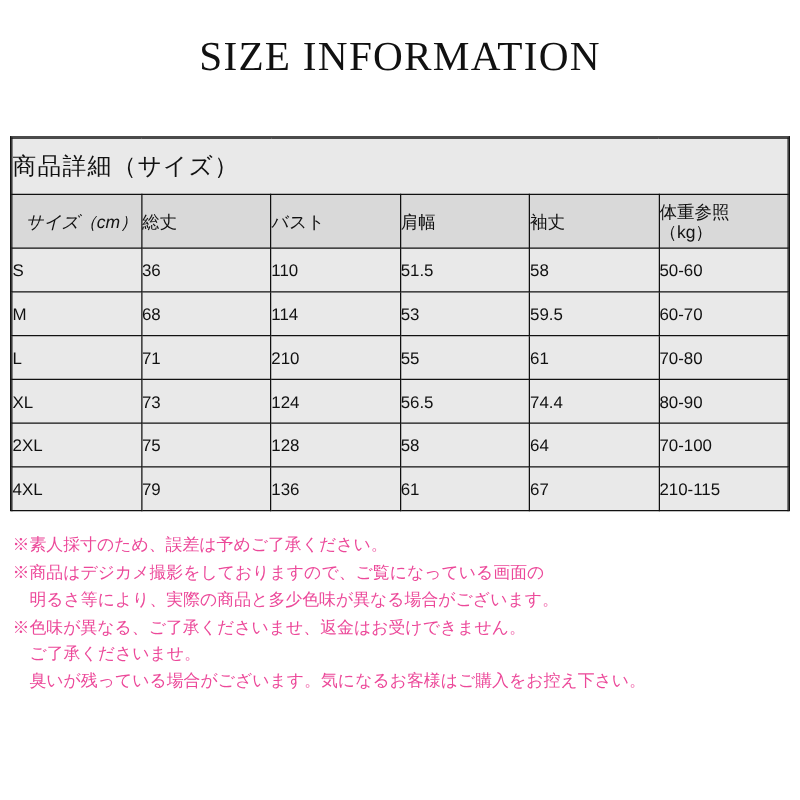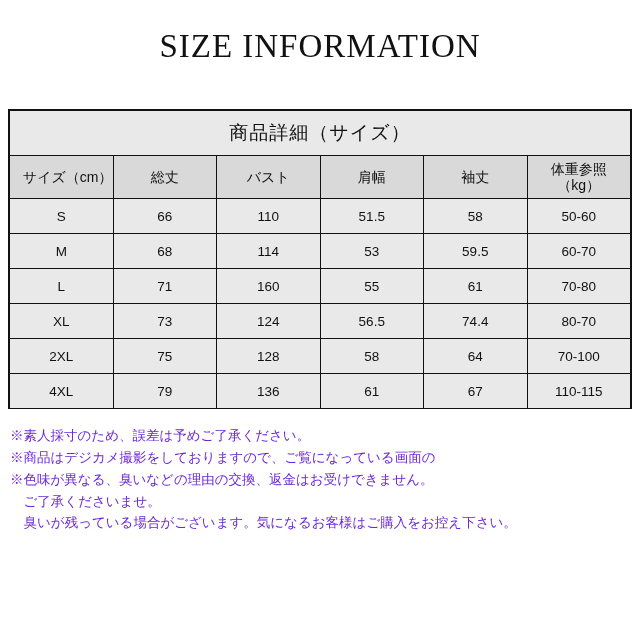--- a/index.html
+++ b/index.html
@@ -35,57 +35,57 @@
     border: 1px solid #111111;
     border-bottom: none;
   }
   table {
     border-collapse: collapse;
     width: 100%;
     table-layout: fixed;
   }
   td, th {
     border: 1px solid #111111;
-    text-align: center;
     font-weight: normal;
     padding: 0;
     height: 33px;
     font-size: 13px;
     color: #111111;
   }
   .caption-row td {
     height: 44px;
     font-size: 19px;
     background: #e9e9e9;
     letter-spacing: 1px;
     font-family: "Liberation Sans", sans-serif;
   }
   .header-row td {
     background: #d9d9d9;
     height: 42px;
     font-size: 14px;
     line-height: 1.15;
   }
   .header-row td.first {
-    text-align: right;
+    text-align: center;
     padding-left: 8px;
+    font-style: italic;
   }
   .body-row td {
     background: #e9e9e9;
     height: 34px;
     font-size: 13.5px;
   }
   .body-row td.sizecol {
     font-size: 13.5px;
   }
   .notes {
     margin: 16px 10px 0 10px;
     font-size: 13.5px;
     line-height: 1.62;
-    color: #6d28d9;
+    color: #ec4899;
     font-family: "Liberation Sans", sans-serif;
   }
   .notes div {
     white-space: pre;
   }
   .two-line {
     display: block;
   }
 </style>
 </head>
@@ -108,71 +108,72 @@
         <td>肩幅</td>
         <td>袖丈</td>
         <td>
           <span class="two-line">体重参照</span>
           <span class="two-line">（kg）</span>
         </td>
       </tr>
 
       <tr class="body-row">
         <td class="sizecol">S</td>
-        <td>66</td>
+        <td>36</td>
         <td>110</td>
         <td>51.5</td>
         <td>58</td>
         <td>50-60</td>
       </tr>
       <tr class="body-row">
         <td class="sizecol">M</td>
         <td>68</td>
         <td>114</td>
         <td>53</td>
         <td>59.5</td>
         <td>60-70</td>
       </tr>
       <tr class="body-row">
         <td class="sizecol">L</td>
         <td>71</td>
-        <td>160</td>
+        <td>210</td>
         <td>55</td>
         <td>61</td>
         <td>70-80</td>
       </tr>
       <tr class="body-row">
         <td class="sizecol">XL</td>
         <td>73</td>
         <td>124</td>
         <td>56.5</td>
         <td>74.4</td>
-        <td>80-70</td>
+        <td>80-90</td>
       </tr>
       <tr class="body-row">
         <td class="sizecol">2XL</td>
         <td>75</td>
         <td>128</td>
         <td>58</td>
         <td>64</td>
         <td>70-100</td>
       </tr>
       <tr class="body-row">
         <td class="sizecol">4XL</td>
         <td>79</td>
         <td>136</td>
         <td>61</td>
         <td>67</td>
-        <td>110-115</td>
+        <td>210-115</td>
       </tr>
     </tbody>
       </table>
   </div>
 
   <div class="notes">
     <div>※素人採寸のため、誤差は予めご了承ください。</div>
     <div>※商品はデジカメ撮影をしておりますので、ご覧になっている画面の</div>
-    <div>※色味が異なる、臭いなどの理由の交換、返金はお受けできません。</div>
+    <div>　明るさ等により、実際の商品と多少色味が異なる場合がございます。</div>
+    <div>※色味が異なる、ご了承くださいませ、返金はお受けできません。</div>
     <div>　ご了承くださいませ。</div>
     <div>　臭いが残っている場合がございます。気になるお客様はご購入をお控え下さい。</div>
   </div>
 
 </div>
 
 </body></html>

